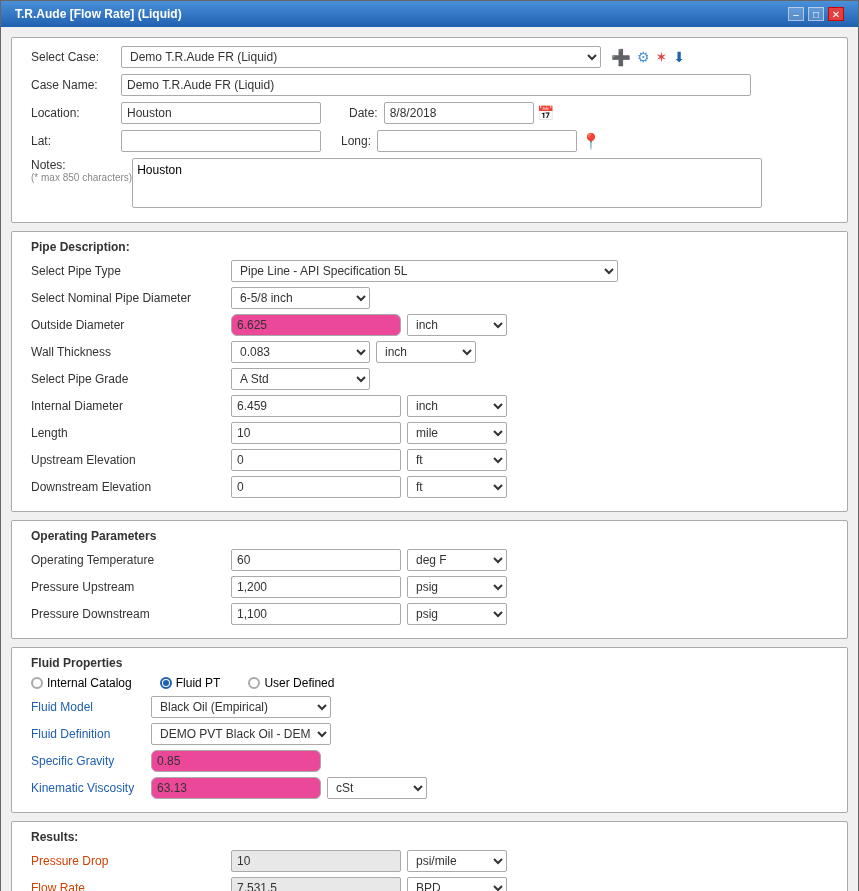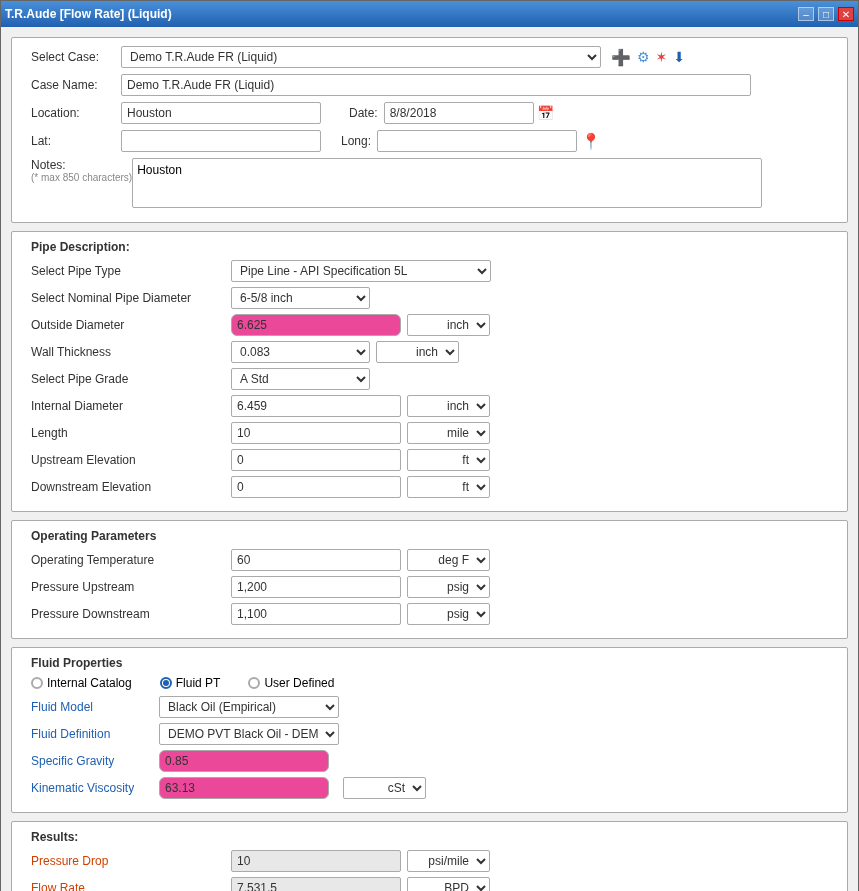--- a/index.html
+++ b/index.html
@@ -1,18 +1,18 @@
 <!DOCTYPE html>
 <html><head>
   <meta charset="utf-8">
   <style>
     * { box-sizing: border-box; margin: 0; padding: 0; font-family: Arial, sans-serif; font-size: 12px; }
     body { background: #ccc; display: flex; justify-content: center; align-items: center; min-height: 100vh; }
     .window { width: 859px; background: #f0f0f0; border: 1px solid #666; box-shadow: 2px 2px 8px rgba(0,0,0,0.4); }
-    .title-bar { background: linear-gradient(to bottom, #4a90d9, #2060b0); color: white; padding: 4px 4px; display: flex; align-items: center; justify-content: space-between; height: 26px; }
+    .title-bar { background: linear-gradient(to bottom, #4a90d9, #2060b0); color: white; padding: 4px 14px; display: flex; align-items: center; justify-content: space-between; height: 26px; }
     .title-bar-title { font-size: 12px; font-weight: bold; }
     .title-bar-controls { display: flex; gap: 4px; }
     .title-btn { width: 16px; height: 14px; border: 1px solid rgba(255,255,255,0.5); background: rgba(255,255,255,0.2); color: white; font-size: 10px; cursor: pointer; display: flex; align-items: center; justify-content: center; }
     .title-btn.close { background: #e04040; border-color: #cc0000; }
     .content { padding: 10px; background: #f0f0f0; }
     .section { background: white; border: 1px solid #aaa; padding: 8px 19px; margin-bottom: 8px; border-radius: 2px; }
     .form-row { display: flex; align-items: center; margin-bottom: 6px; }
     .form-label { color: #333; min-width: 90px; }
     .form-input { border: 1px solid #aaa; border-radius: 2px; padding: 2px 5px; height: 22px; background: white; color: #333; }
     .form-select { border: 1px solid #aaa; border-radius: 2px; padding: 2px 4px; height: 22px; background: white; color: #333; }
@@ -20,34 +20,34 @@
     .location-input { width: 200px; }
     .date-input { width: 150px; }
     .lat-input { width: 200px; }
     .notes-area { width: 630px; height: 50px; border: 1px solid #aaa; border-radius: 2px; padding: 4px; resize: none; }
     .notes-hint { font-size: 10px; color: #888; }
     .toolbar-icons { display: flex; gap: 6px; align-items: center; }
     .icon-btn { cursor: pointer; display: flex; align-items: center; justify-content: center; }
     .section-title { font-weight: bold; color: #333; margin-bottom: 6px; }
     .pipe-row { display: flex; align-items: center; margin-bottom: 5px; }
     .pipe-label { min-width: 200px; color: #333; }
-    .pipe-select-wide { width: 260px; }
+    .pipe-select-wide { width: 387px; }
     .pipe-select-med { width: 139px; }
     .pipe-input { width: 170px; }
-    .unit-select { width: 83px; margin-left: 6px; text-align: right; }
+    .unit-select { width: 100px; margin-left: 6px; }
     .gray-input { background: #ec4899; border-radius: 6px; }
     .op-row { display: flex; align-items: center; margin-bottom: 5px; }
     .op-input { width: 170px; }
     .fluid-title { font-weight: bold; color: #333; margin-bottom: 6px; }
     .radio-row { display: flex; gap: 28px; align-items: center; margin-bottom: 6px; }
     .radio-item { display: flex; align-items: center; gap: 4px; cursor: pointer; }
     .radio-btn { width: 12px; height: 12px; border-radius: 50%; border: 2px solid #aaa; background: white; display: inline-block; }
     .radio-btn.selected { border-color: #2060b0; background: white; position: relative; }
     .radio-btn.selected::after { content: ''; width: 6px; height: 6px; background: #2060b0; border-radius: 50%; position: absolute; top: 1px; left: 1px; }
-    .fluid-row { display: flex; align-items: center; margin-bottom: 5px; gap: 8px; }
+    .fluid-row { display: flex; align-items: center; margin-bottom: 5px; }
     .fluid-label { min-width: 120px; color: #2060b0; }
     .fluid-select { width: 180px; }
     .fluid-input { width: 170px; }
     .results-title { font-weight: bold; color: #333; margin-bottom: 6px; }
     .result-row { display: flex; align-items: center; margin-bottom: 5px; }
     .result-label { min-width: 200px; color: #d04000; }
     .result-input { width: 170px; background: #e8e8e8; }
     .case-select { width: 480px; }
     .inline-label { color: #333; margin-right: 6px; }
     .date-icon { cursor: pointer; color: #4a90d9; font-size: 14px; margin-left: 4px; }

